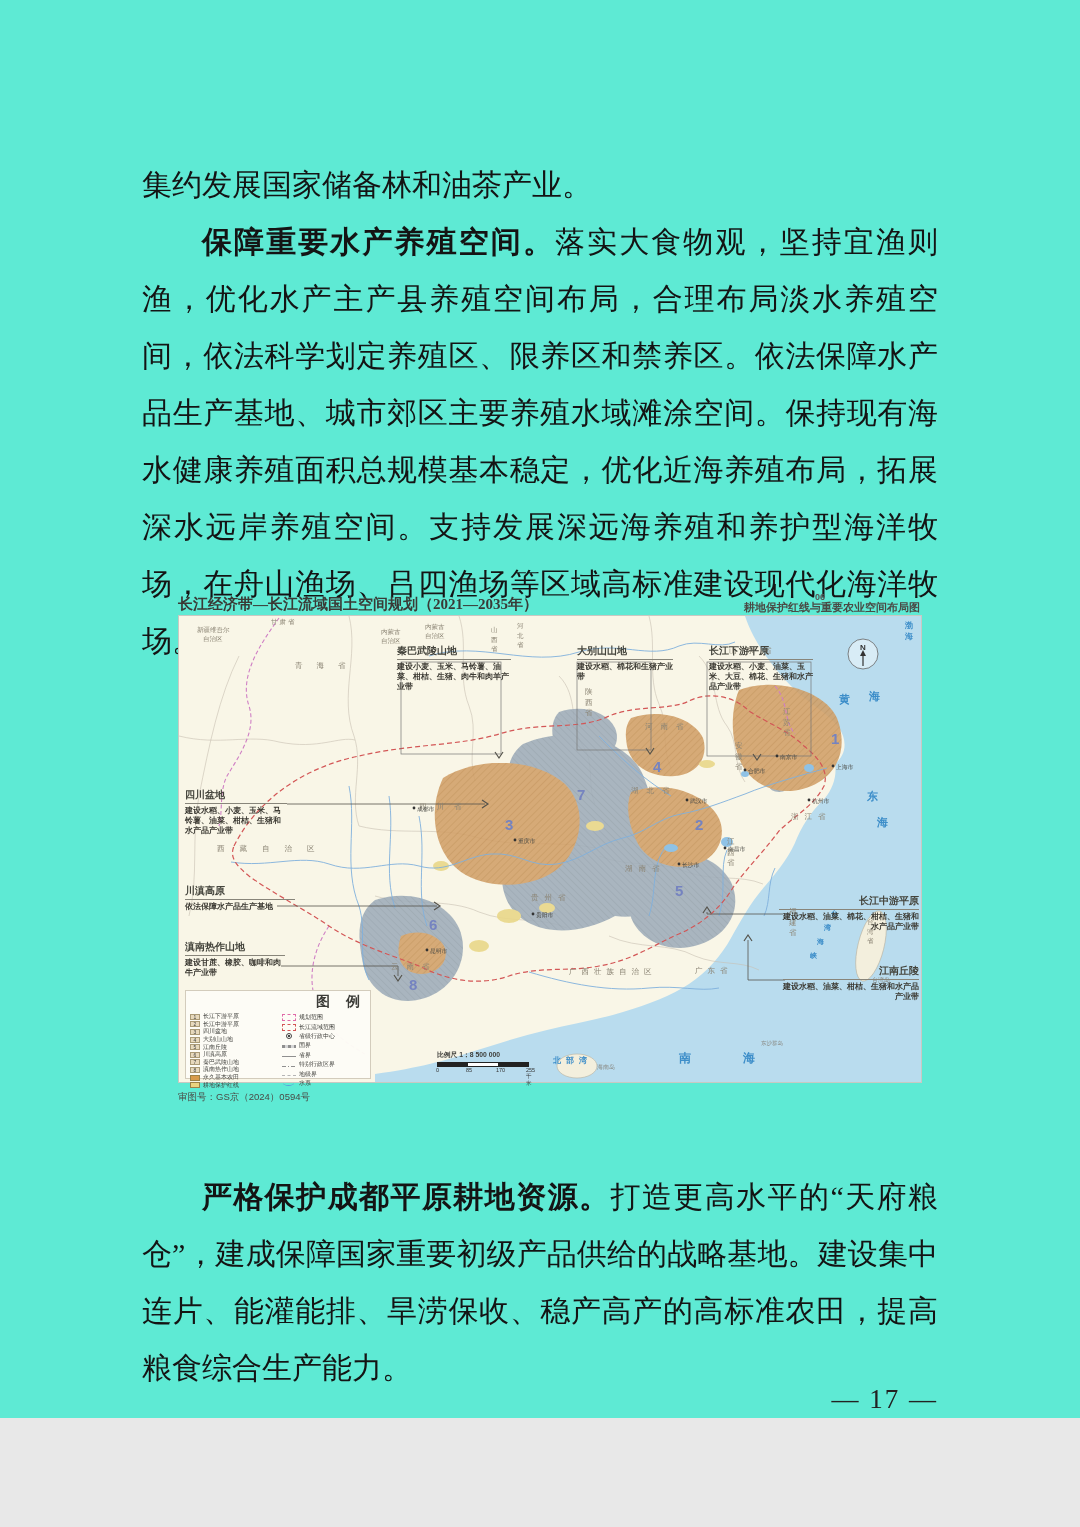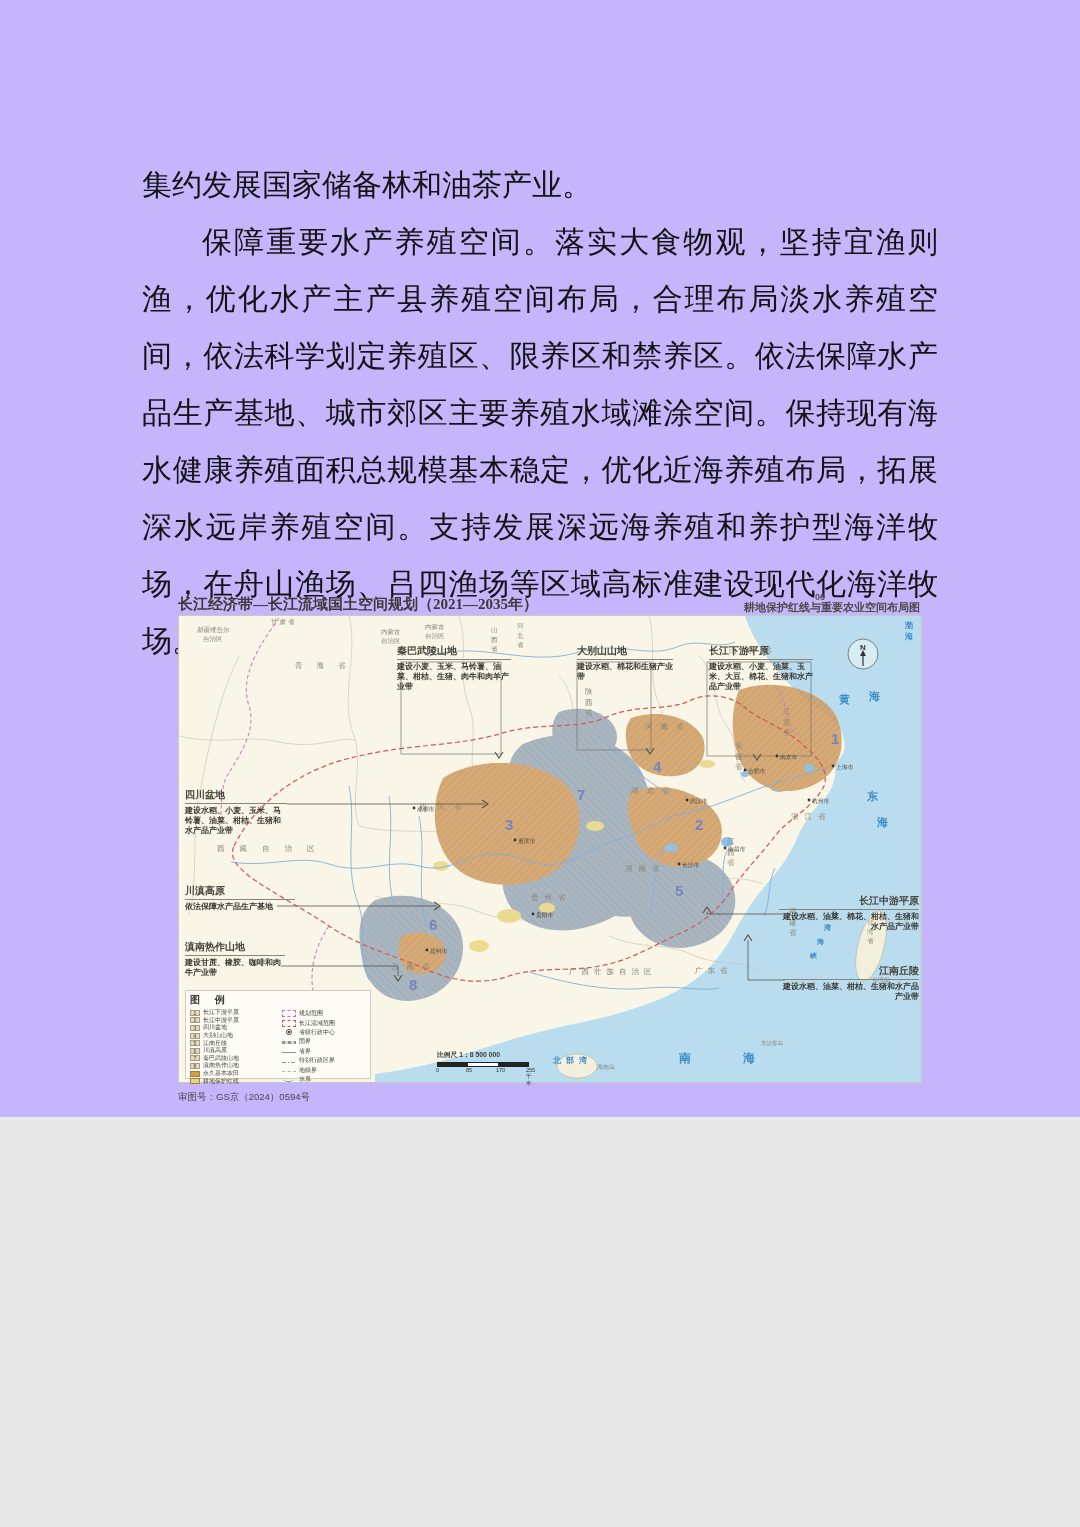--- a/index.html
+++ b/index.html
@@ -1,23 +1,23 @@
 <!DOCTYPE html>
 <html><head>
 <meta charset="utf-8">
 <style>
   html,body{margin:0;padding:0;background:#e8e8e8;}
-  .page{position:relative;width:1080px;height:1117px;background:#c4b5fd;margin:0 auto;
+  .page{position:relative;width:1080px;height:1418px;background:#5eead4;margin:0 auto;
         font-family:"Liberation Serif","DejaVu Serif",serif;overflow:hidden;}
   .textblock{position:absolute;left:142px;width:796px;}
   .tb1{top:156px;}
   .tb2{top:1168px;}
   p.body{margin:0;font-size:30px;line-height:57px;color:#141414;text-align:justify;}
   p.indent{text-indent:2em;}
-  b.lead{font-weight:400;}
+  b.lead{font-weight:700;}
   .pagenum{position:absolute;right:142px;top:1384px;font-size:27px;color:#222;letter-spacing:2px;}
 
   
   .figure{position:absolute;left:178px;top:588px;width:742px;}
   .fig-header{display:flex;justify-content:space-between;align-items:flex-end;height:26px;
               font-family:"Liberation Sans","DejaVu Sans",sans-serif;margin-bottom:1px;}
   .fig-title{font-size:15px;font-weight:700;color:#3a3a36;font-family:Liberation Serif, serif;}
   .fig-right{text-align:center;line-height:1.05;}
   .fig-no{font-size:9px;font-weight:700;color:#555;}
   .fig-sub{font-size:11px;font-weight:700;color:#4a4a45;padding-left:24px;}
@@ -32,21 +32,21 @@
   .co-title{font-size:10px;font-weight:700;color:#44443c;border-bottom:1px solid #88857a;
             padding-bottom:1px;margin-bottom:2px;white-space:nowrap;}
   .co-desc{font-size:8px;font-weight:700;color:#3c3a33;line-height:10px;}
   .co-right{text-align:right;}
   .co-right .co-title{text-align:right;}
 
   
   .legend{position:absolute;left:6px;top:374px;width:186px;height:89px;z-index:6;
           background:rgba(253,252,246,.97);border:1px solid #d3ccbc;box-sizing:border-box;
           padding:2px 4px;}
-  .legend-title{text-align:left;font-size:10px;font-weight:700;color:#3c3c38;letter-spacing:6px;}
+  .legend-title{text-align:right;font-size:14px;font-weight:700;color:#3c3c38;letter-spacing:6px;}
   .legend-cols{display:flex;gap:8px;margin-top:2px;}
   .lcol{flex:1;}
   .lrow{display:flex;align-items:center;height:7.6px;}
   .rrow{height:9.4px;}
   .chip{width:10px;height:6px;flex:none;margin-right:3px;display:flex;align-items:center;
         justify-content:center;font-size:5px;color:#444;background:#e7d9bd;border:0.5px solid #ab9b77;box-sizing:border-box;}
   .chip.area{border:0.5px solid #9c8146;}
   .llabel{font-size:6px;color:#3e3e3a;white-space:nowrap;}
   .sym{width:14px;height:8px;flex:none;margin-right:3px;position:relative;box-sizing:border-box;}
   .sym-plan{border:1px dashed #e06aa8;height:7px;}
@@ -393,15 +393,18 @@
             <span style="left: 29px;">85</span>
             <span style="left: 59px;">170</span>
             <span style="left: 89px;">255千米</span>
           </div>
       </div>
     </div>
 
     <div class="fig-note">审图号：GS京（2024）0594号</div>
   </div>
 
+  <div class="textblock tb2">
+    <p class="body indent"><b class="lead">严格保护成都平原耕地资源。</b><span>打造更高水平的“天府粮仓”，建成保障国家重要初级产品供给的战略基地。建设集中连片、能灌能排、旱涝保收、稳产高产的高标准农田，提高粮食综合生产能力。</span></p>
+  </div>
 
   <div class="pagenum">— 17 —</div>
 </div>
 
 </body></html>

